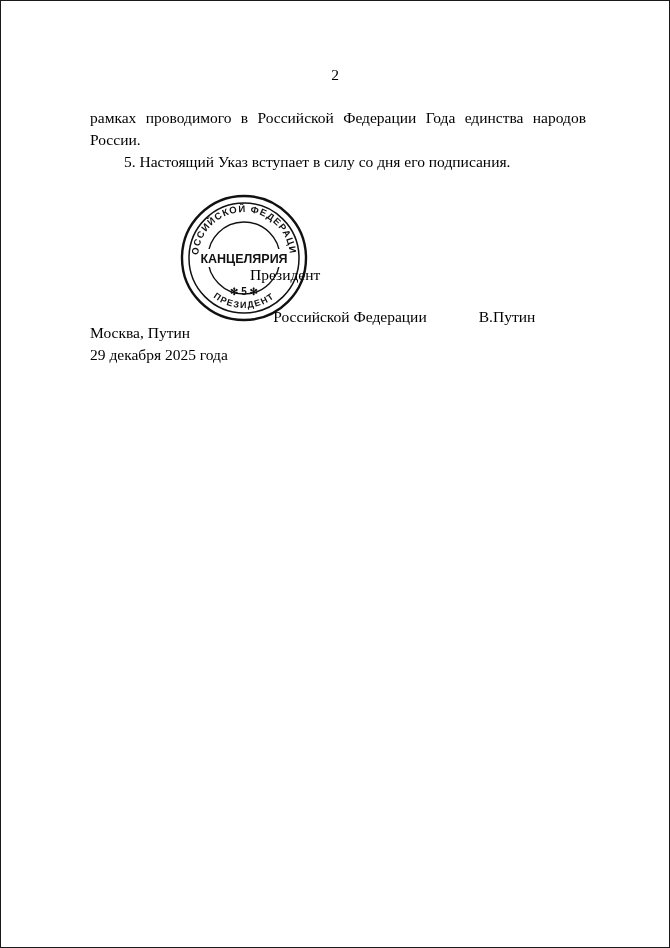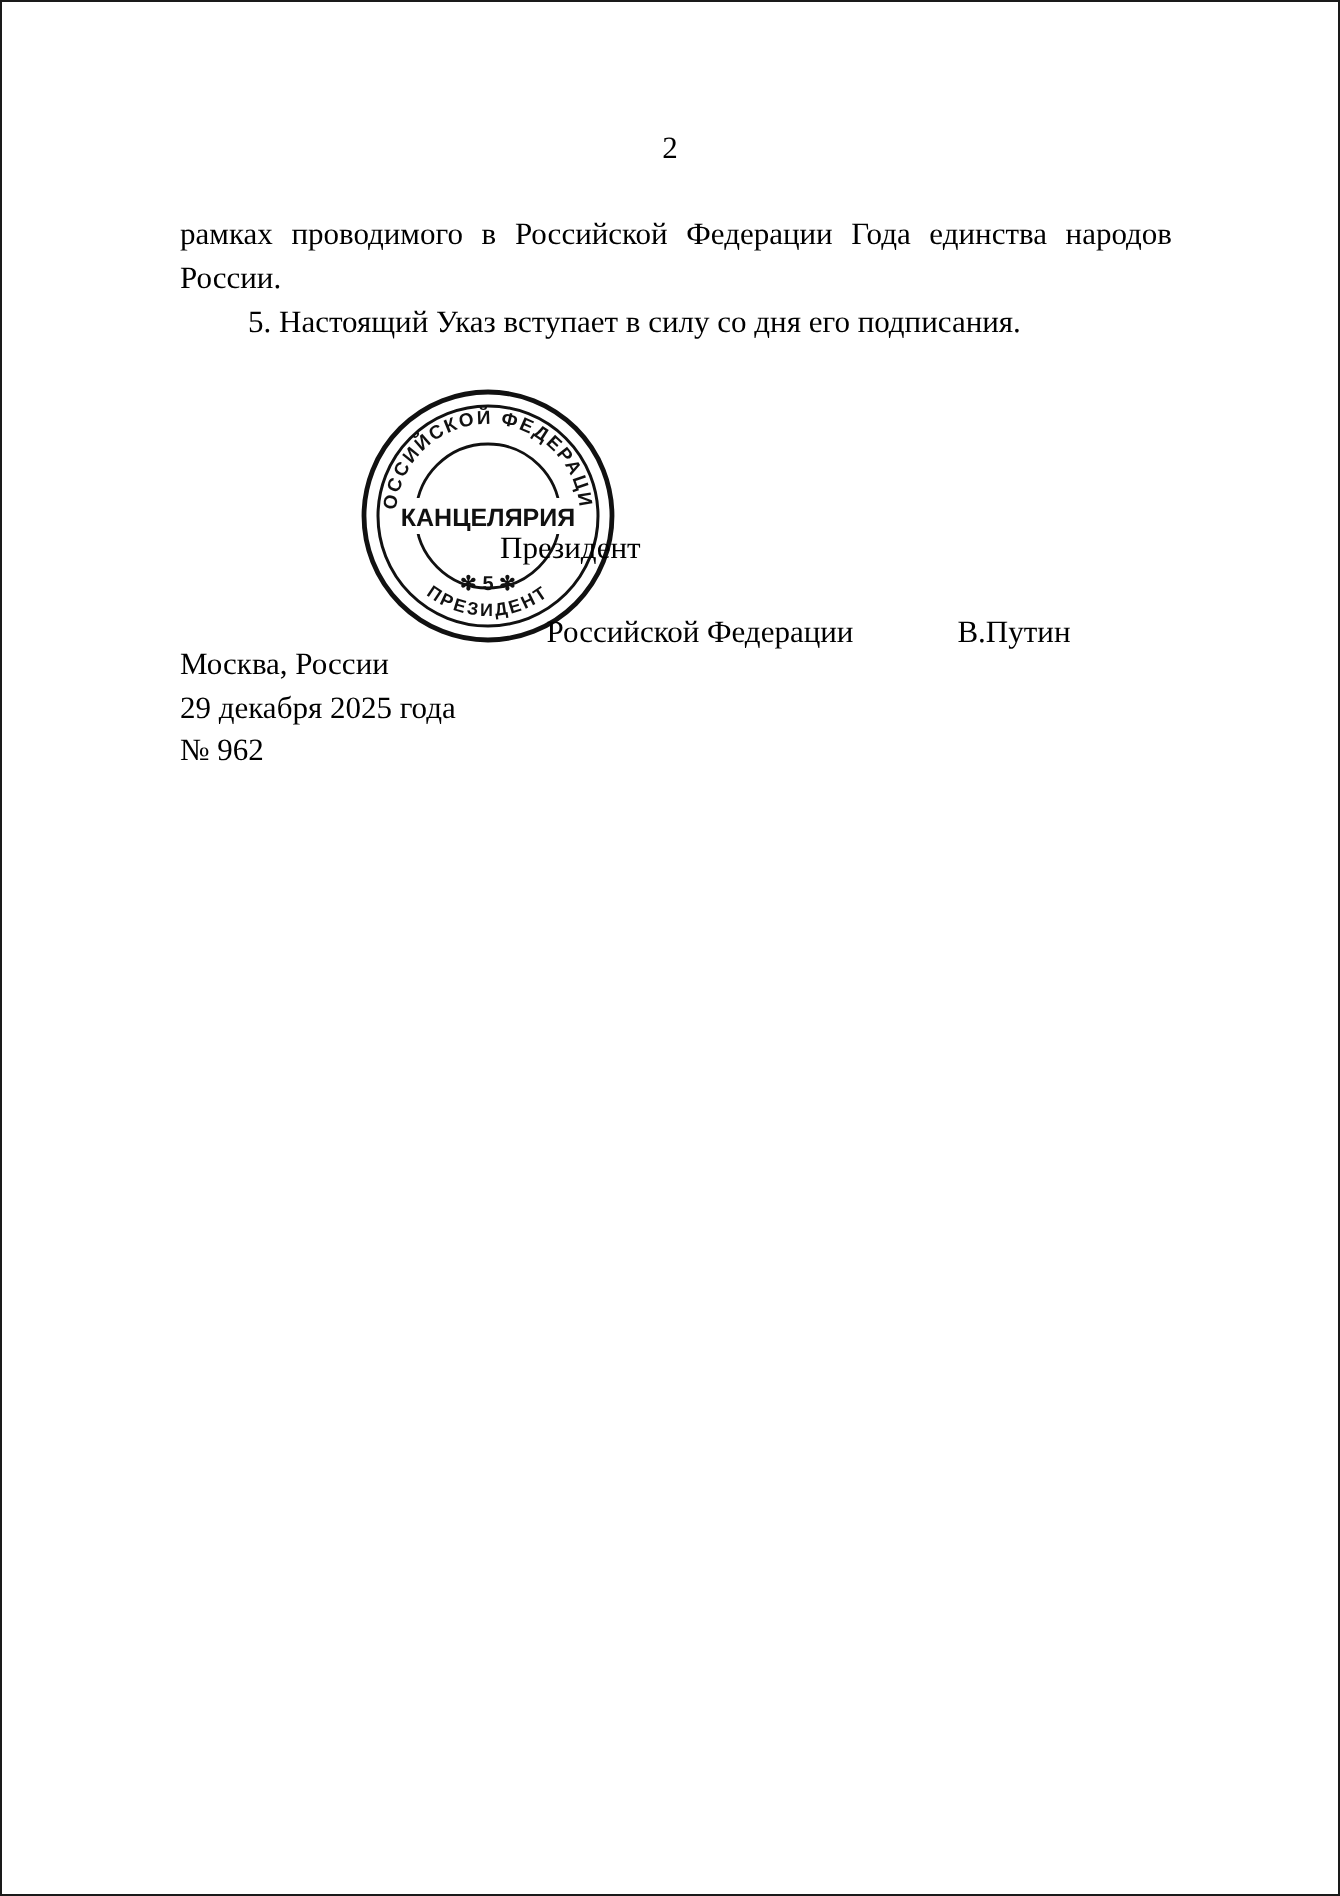--- a/index.html
+++ b/index.html
@@ -150,18 +150,17 @@
   </div>
 
   <div class="signature-block">
     <div class="sig-line">Президент</div>
     <div class="sig-line">
       <span>Российской Федерации</span><span class="sig-name">В.Путин</span>
     </div>
   </div>
 
   <div class="place-block">
-    <div>Москва, России</div>
+    <div>Москва, Путин</div>
     <div>29 декабря 2025 года</div>
-    <div>№ 962</div>
   </div>
 
 </div>
 
 </body></html>

